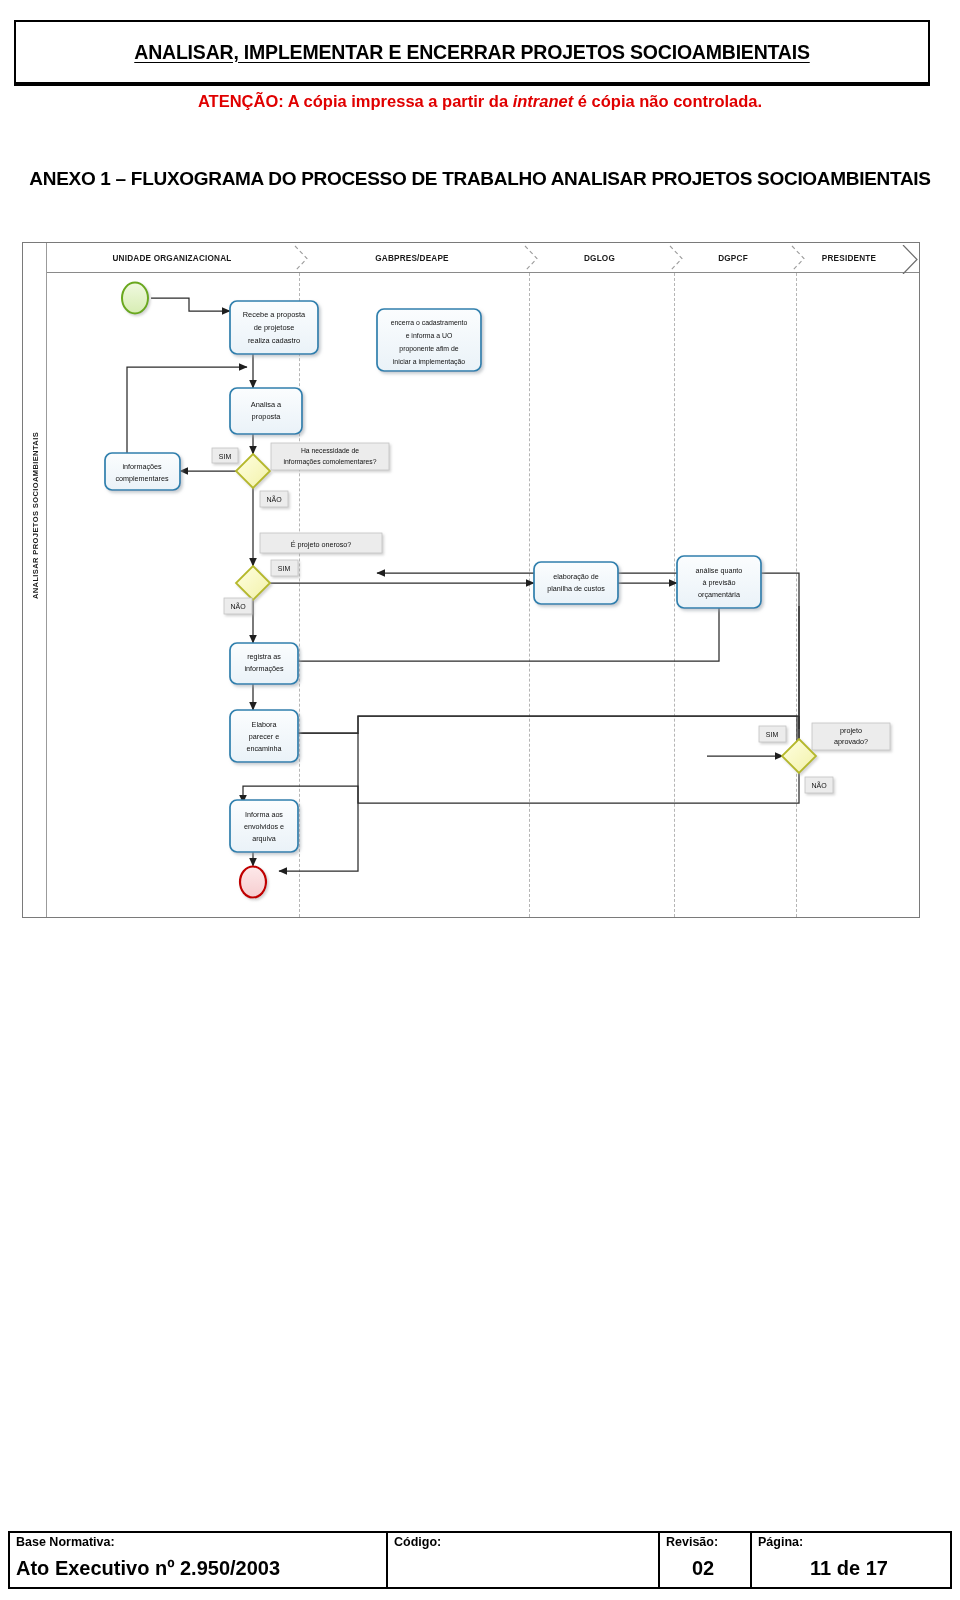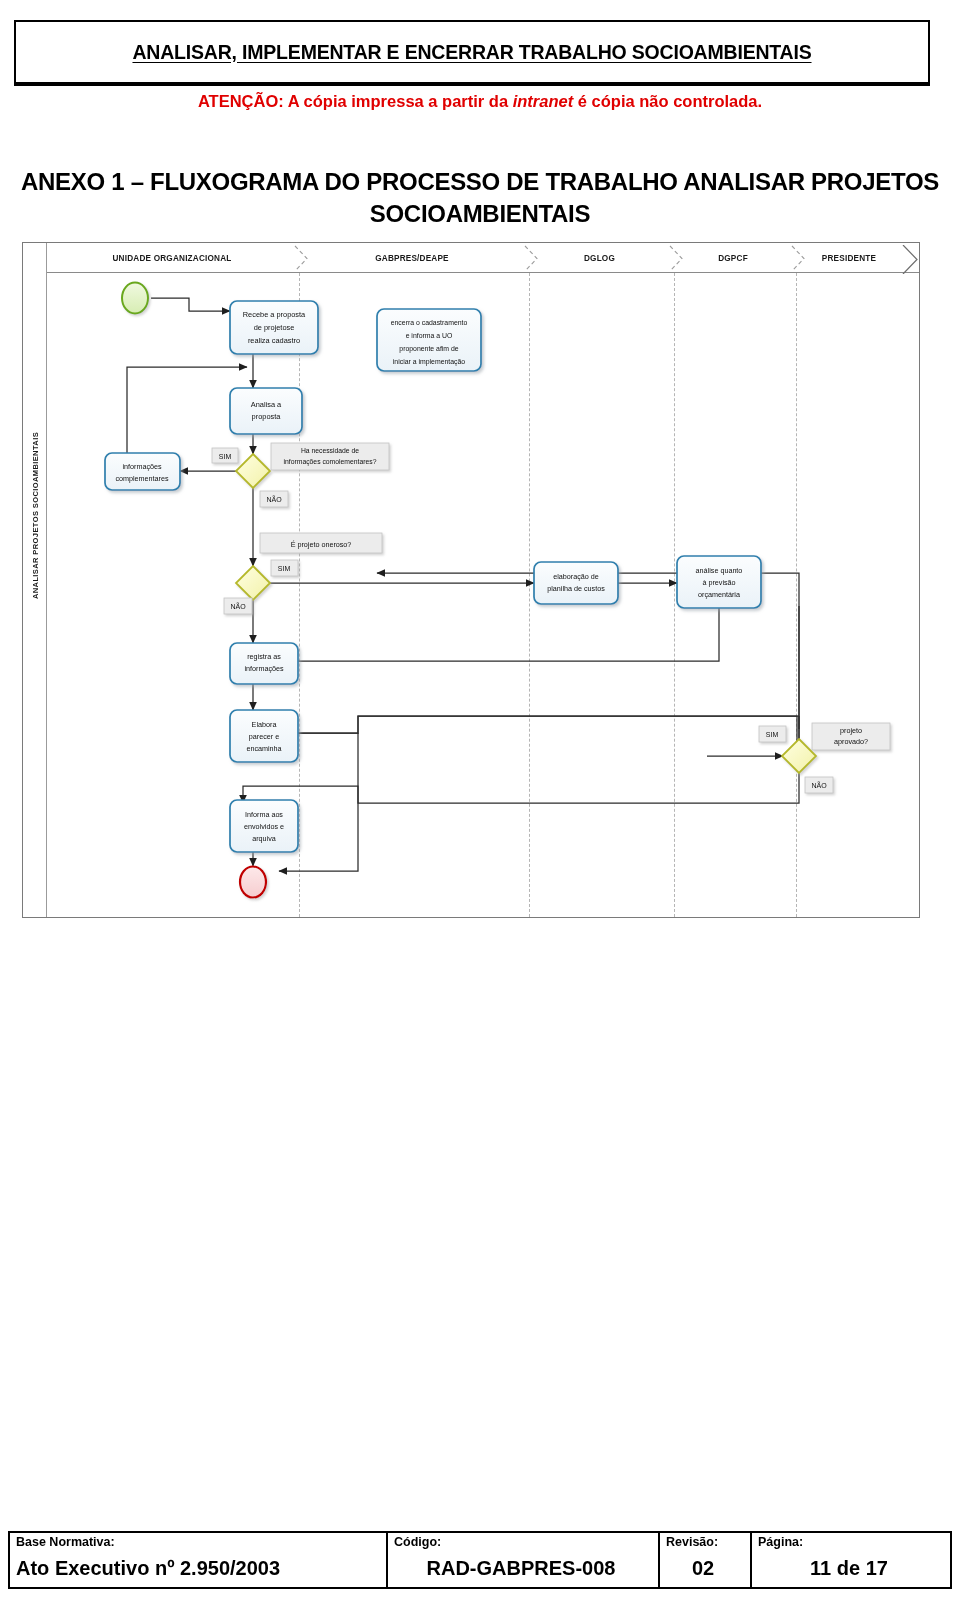--- a/index.html
+++ b/index.html
@@ -54,21 +54,21 @@
   }
   .warning-line i { }
 
   
   .annex-heading {
     position: absolute;
     left: 10px;
     top: 166px;
     width: 940px;
     text-align: center;
-    font-size: 24px;
+    font-size: 19px;
     font-weight: bold;
     line-height: 1.35;
     letter-spacing: -0.3px;
   }
 
   
   .flow-frame {
     position: absolute;
     left: 22px;
     top: 242px;
@@ -190,21 +190,21 @@
   .c-code  { width: 272px; }
   .c-rev   { width: 92px; }
   .c-pag   { width: 198px; border-right: none; }
   .c-rev .foot-value, .c-pag .foot-value { text-align: center; }
   .c-code .foot-value { text-align: center; }
 </style>
 </head>
 <body>
 
 <div class="doc-header-box">
-  <div class="doc-title">ANALISAR, IMPLEMENTAR E ENCERRAR TRABALHO SOCIOAMBIENTAIS</div>
+  <div class="doc-title">ANALISAR, IMPLEMENTAR E ENCERRAR PROJETOS SOCIOAMBIENTAIS</div>
 </div>
 
 <div class="warning-line">
   <span>ATENÇÃO: A cópia impressa a partir da </span><i>intranet</i><span> é cópia não controlada.</span>
 </div>
 
 <div class="annex-heading">ANEXO 1 – FLUXOGRAMA DO PROCESSO DE TRABALHO ANALISAR PROJETOS SOCIOAMBIENTAIS</div>
 
 <div class="flow-frame">
 
@@ -447,21 +447,20 @@
   </div>
 </div>
 
 <div class="footer-table">
   <div class="foot-cell c-base">
     <div class="foot-label">Base Normativa:</div>
     <div class="foot-value">Ato Executivo nº 2.950/2003</div>
   </div>
   <div class="foot-cell c-code">
     <div class="foot-label">Código:</div>
-    <div class="foot-value">RAD-GABPRES-008</div>
   </div>
   <div class="foot-cell c-rev">
     <div class="foot-label">Revisão:</div>
     <div class="foot-value">02</div>
   </div>
   <div class="foot-cell c-pag">
     <div class="foot-label">Página:</div>
     <div class="foot-value">11 de 17</div>
   </div>
 </div>

